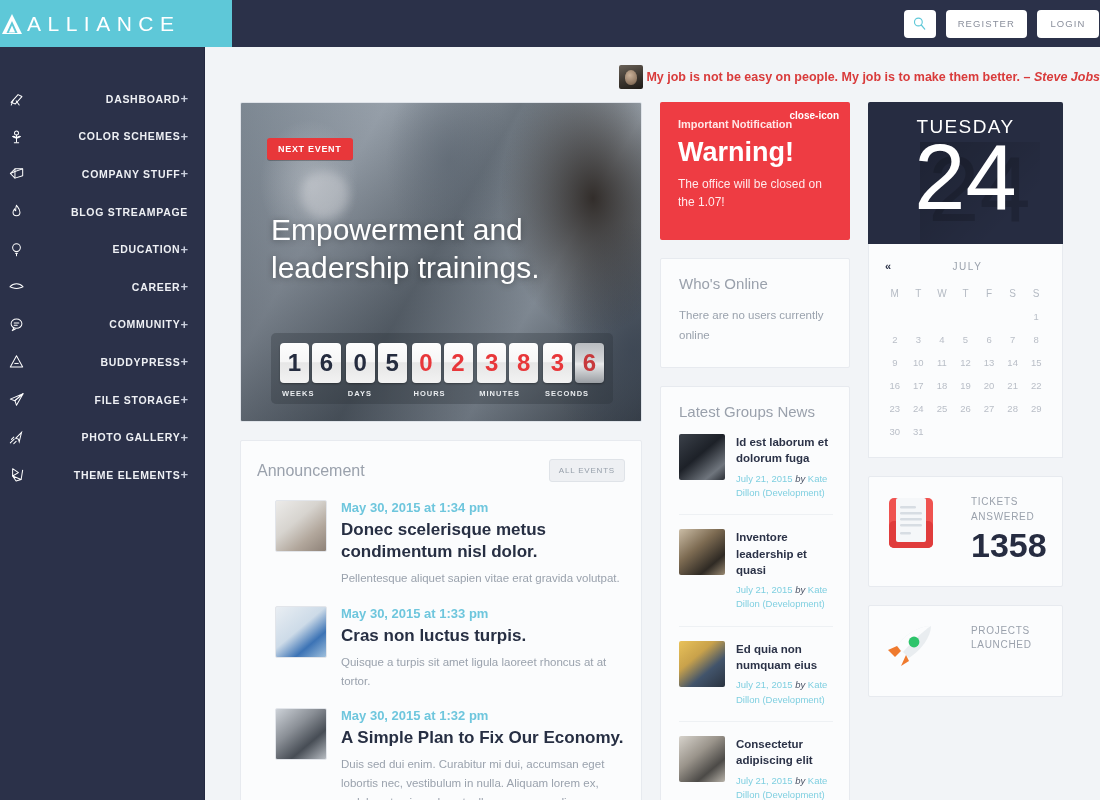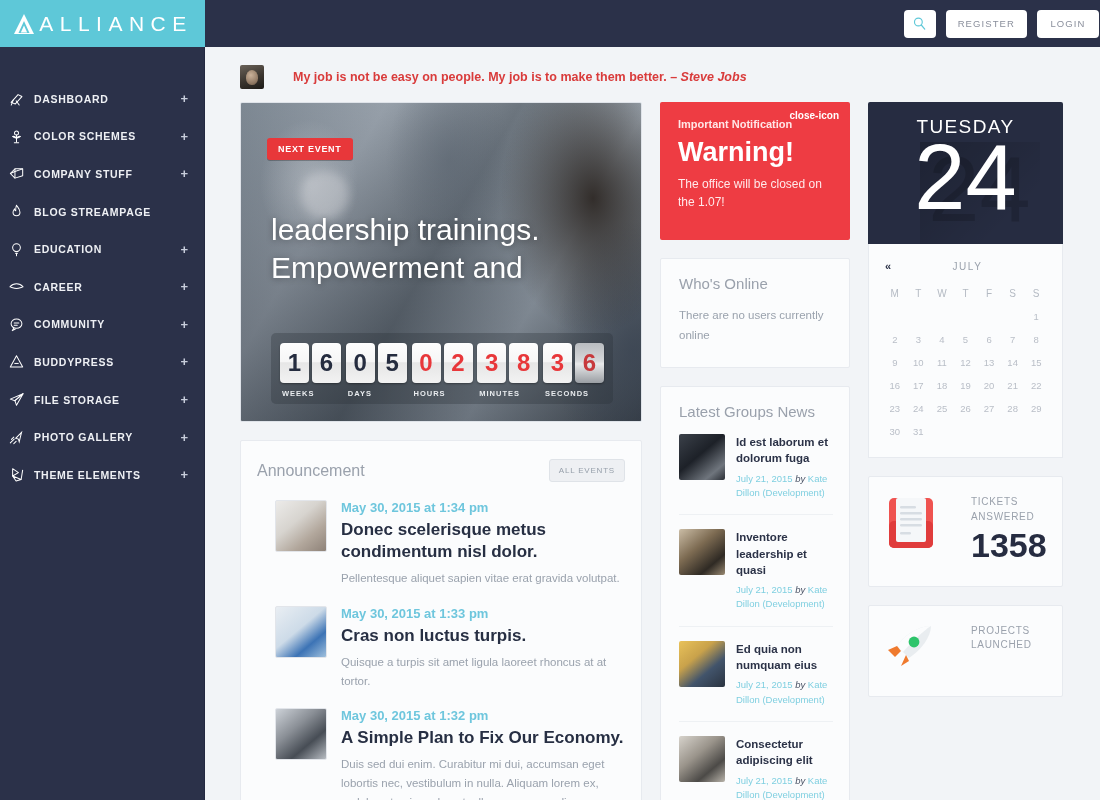--- a/index.html
+++ b/index.html
@@ -10,22 +10,22 @@
     overflow: hidden;
   }
   .app { position: relative; width: 1100px; height: 800px; }
 
   
   .topbar {
     position: absolute; top: 0; left: 0; width: 1100px; height: 47px;
     background: #2b3149; display: flex; align-items: center;
   }
   .logo {
-    width: 205px; height: 47px; background: #5ec8d8;
-    display: flex; align-items: center; justify-content: center; gap: 0px;
+    width: 232px; height: 47px; background: #5ec8d8;
+    display: flex; align-items: center; justify-content: flex-start; gap: 0px;
   }
   .logo-mark { width: 24px; height: 24px; margin-right: 3px; display:block; }
   .logo-text {
     color: #ffffff; font-size: 21px; letter-spacing: 6.5px;
     font-weight: 400; font-family: "Liberation Sans", sans-serif;
   }
   .topbar-right {
     margin-left: auto; display: flex; align-items: center; gap: 10px;
     padding-right: 1px;
   }
@@ -42,36 +42,36 @@
 
   
   .sidebar {
     position: absolute; top: 47px; left: 0; width: 205px; height: 753px;
     background: #2b3149;
     border-right: 1px solid #232840;
   }
   .nav { padding-top: 33px; }
   .nav-item {
     height: 37.6px; display: flex; align-items: center;
-    padding: 0 16px 0 8px; cursor: pointer;
+    padding: 0 16px 0 8px; cursor: pointer; text-align: right;
   }
   .nav-ico { width: 26px; flex: 0 0 26px; display: flex; align-items: center; }
   .nav-ico svg { display:block; }
   .nav-label {
     color: #eef0f4; font-size: 10.5px; font-weight: bold;
     letter-spacing: 0.7px; flex: 1;
   }
   .nav-plus { color: #c8cddb; font-size: 13px; font-weight: bold; line-height: 1; }
 
   
   .main { position: absolute; top: 47px; left: 206px; width: 894px; height: 753px; }
 
   .quotebar {
-    display: flex; align-items: center; gap: 29px;
-    padding: 18px 0 14px 34px; height: 55px;
+    display: flex; align-items: center; gap: 3px;
+    padding: 18px 0 14px 34px; height: 55px; justify-content: flex-end;
   }
   .quote-avatar {
     width: 24px; height: 24px; border-radius: 2px; flex: 0 0 24px;
     background: linear-gradient(160deg,#6b6259 0%,#3b352f 55%,#1d1a17 100%);
     position: relative; overflow: hidden;
   }
   .quote-avatar::after{
     content:""; position:absolute; left:6px; top:5px; width:12px; height:15px;
     border-radius: 50% 50% 45% 45%;
     background: radial-gradient(circle at 40% 35%, #cbb29a 0%, #8d7560 70%, #5b4a3b 100%);
@@ -402,22 +402,22 @@
     </div>
 
     <div class="cols">
 
       <div class="col-left">
 
         <div class="hero">
           <div class="hero-blur-dot"></div>
           <div class="hero-badge">NEXT EVENT</div>
           <div class="hero-title">
+            <div>Empowerment and</div>
             <div>leadership trainings.</div>
-            <div>Empowerment and</div>
           </div>
           <div class="counter-wrap">
             <div class="counter-row">
 
               <div class="cgroup">
                 <div class="cdigits">
                   <div class="digit">1</div>
                   <div class="digit">6</div>
                 </div>
                 <div class="clabel">WEEKS</div>

